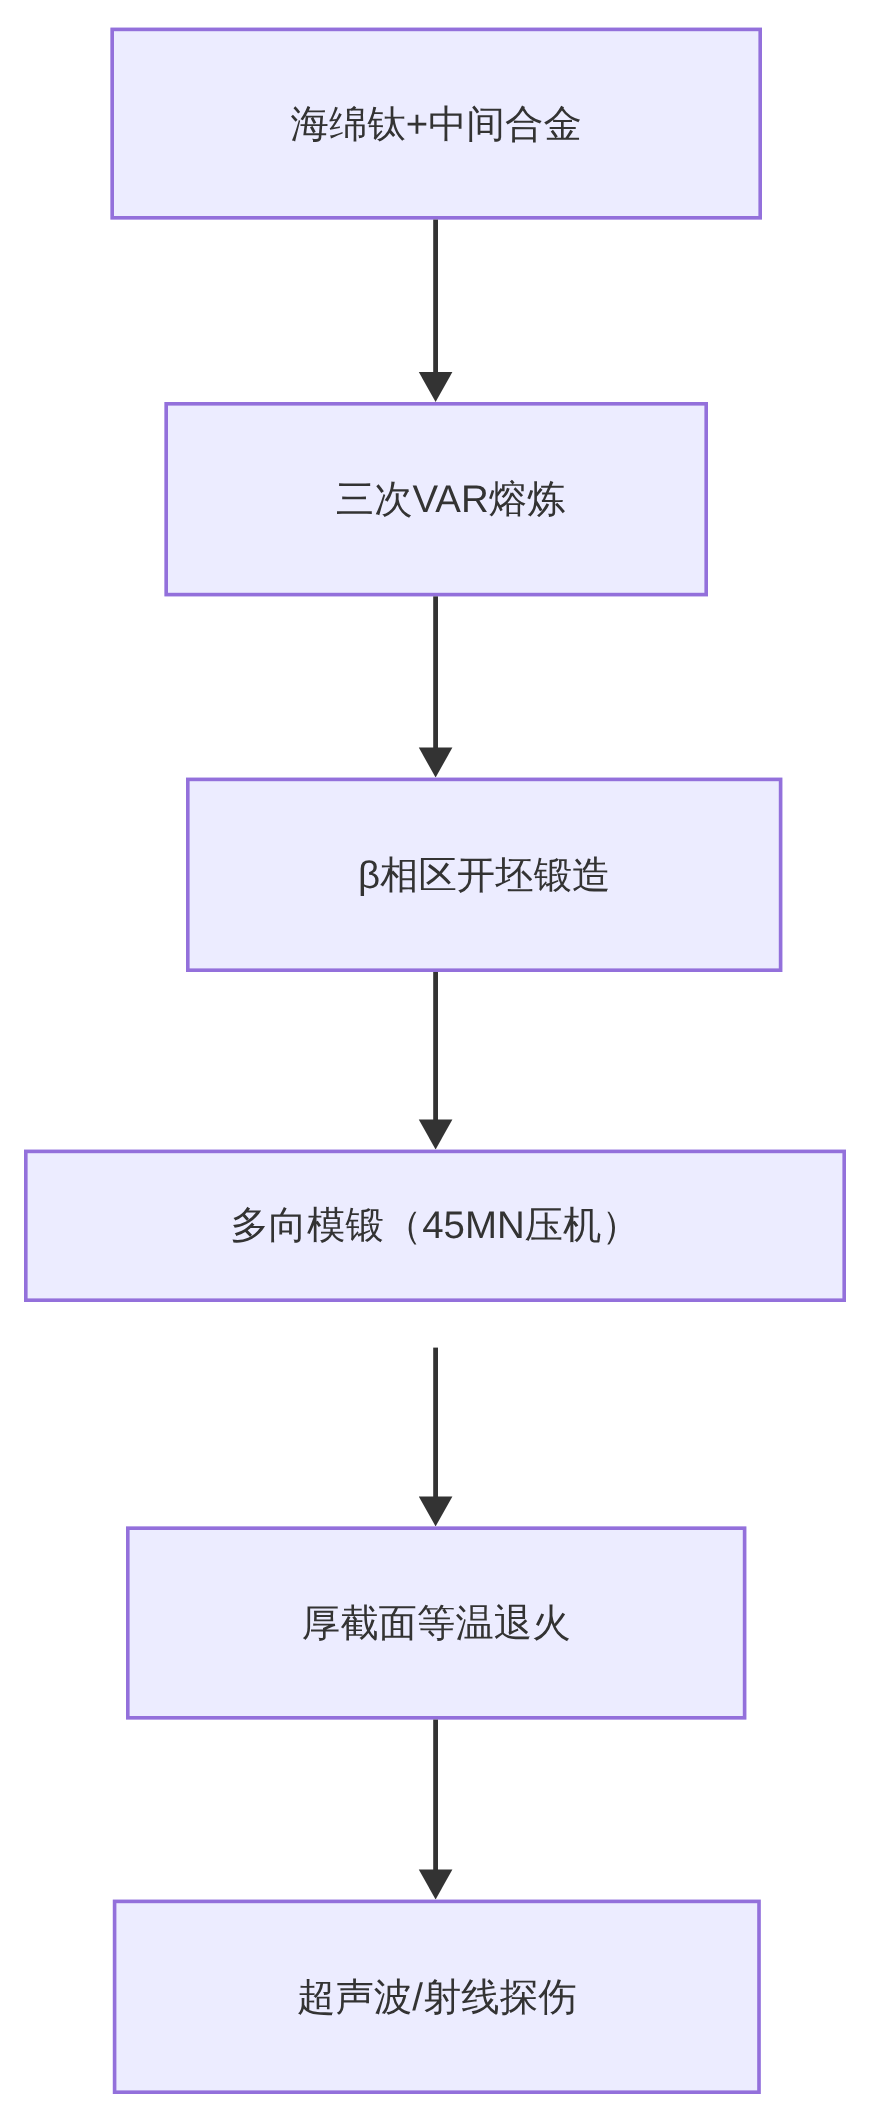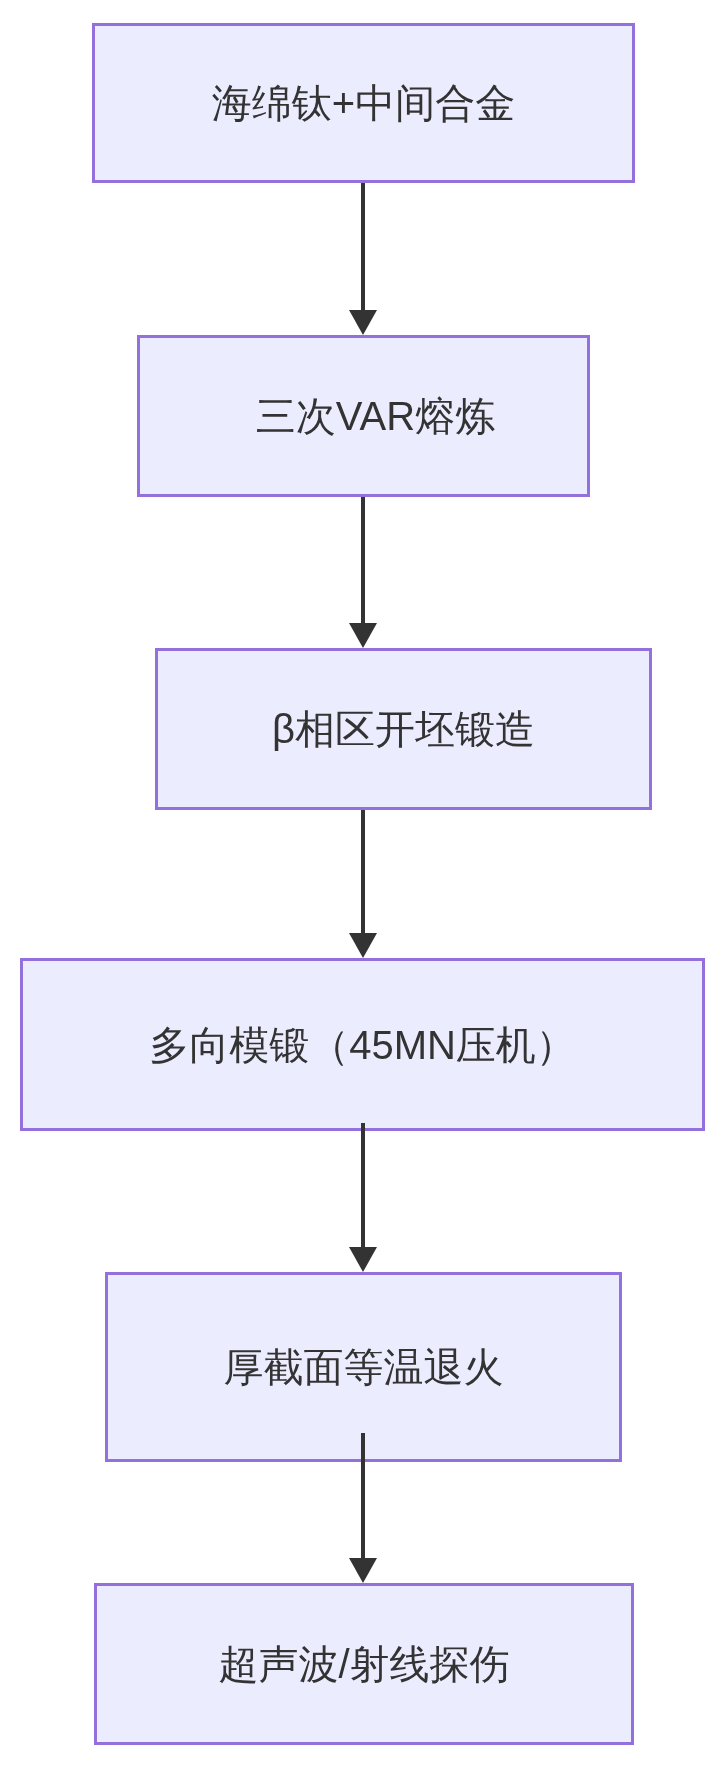--- a/index.html
+++ b/index.html
@@ -17,21 +17,21 @@
   }
   .flow-node {
     position: absolute;
     box-sizing: border-box;
     background: #ECECFF;
     border: 3px solid #9370DB;
     display: flex;
     align-items: center;
     justify-content: center;
     color: #333333;
-    font-size: 40px;
+    font-size: 32px;
     line-height: 1.2;
     text-align: center;
     white-space: nowrap;
   }
   .flow-arrow {
     position: absolute;
     width: 28px;
   }
   .flow-arrow .shaft {
     position: absolute;
@@ -49,22 +49,22 @@
     height: 0;
     border-left: 14px solid transparent;
     border-right: 14px solid transparent;
     border-top: 25px solid #333333;
   }
 
   
   #node-0 { left: 92px;  top: 23px;   width: 543px; height: 160px; }
   #node-1 { left: 137px; top: 335px;  width: 453px; height: 162px; padding-left: 24px; }
   #node-2 { left: 115px; top: 648px;  width: 497px; height: 162px; margin-left: 40px; }
-  #node-3 { left: 20px;  top: 958px;  width: 685px; height: 173px; }
-  #node-4 { left: 105px; top: 1272px; width: 517px; height: 190px; }
+  #node-3 { left: 20px;  top: 958px;  width: 685px; height: 127px; }
+  #node-4 { left: 105px; top: 1272px; width: 517px; height: 161px; }
   #node-5 { left: 94px;  top: 1583px; width: 540px; height: 162px; }
 
   
   #arrow-0 { left: 349px; top: 183px;  height: 152px; }
   #arrow-1 { left: 349px; top: 497px;  height: 151px; }
   #arrow-2 { left: 349px; top: 810px;  height: 148px; }
   #arrow-3 { left: 349px; top: 1123px; height: 149px; }
   #arrow-4 { left: 349px; top: 1433px; height: 150px; }
 </style>
 </head>

